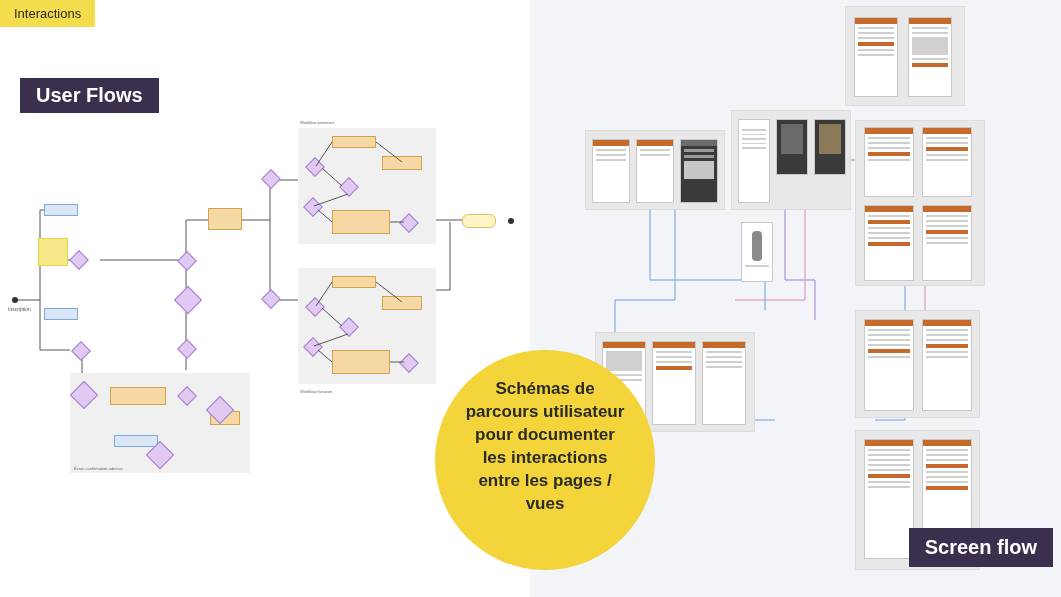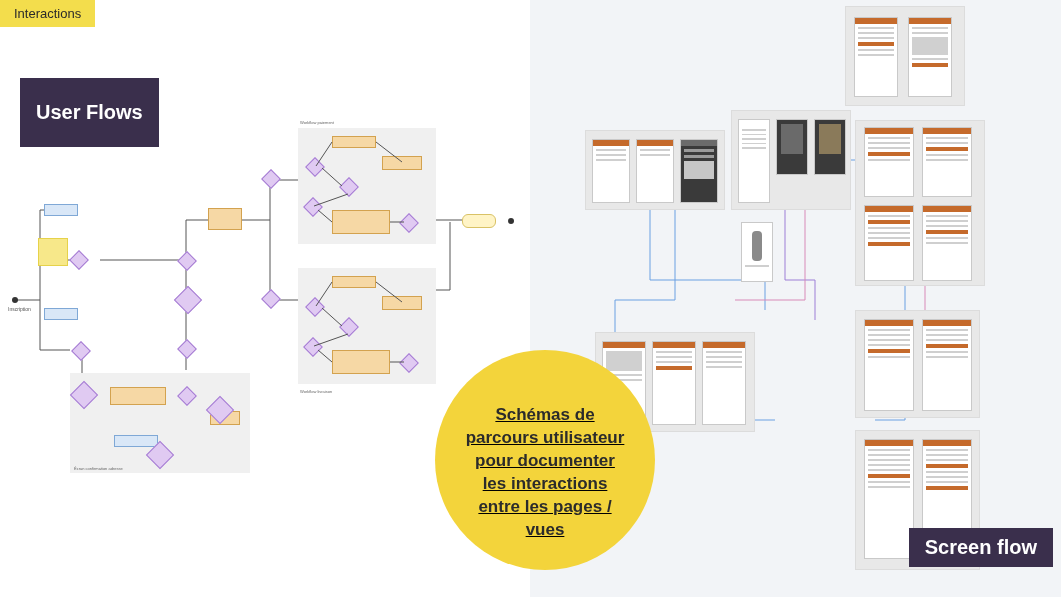--- a/index.html
+++ b/index.html
@@ -28,21 +28,21 @@
     font-size: 13px;
     padding: 6px 14px;
   }
   .tag-userflows {
     position: absolute;
     top: 78px; left: 20px;
     background: #3a2f4c;
     color: #ffffff;
     font-size: 20px;
     font-weight: 700;
-    padding: 23px 16px;
+    padding: 6px 16px;
   }
   .tag-screenflow {
     position: absolute;
     bottom: 30px; right: 8px;
     background: #3a2f4c;
     color: #ffffff;
     font-size: 20px;
     font-weight: 700;
     padding: 8px 16px;
     z-index: 50;
@@ -50,26 +50,25 @@
   }
 
   
   .circle-callout {
     position: absolute;
     top: 350px; left: 435px;
     width: 220px; height: 220px;
     border-radius: 50%;
     background: #f3d43b;
     display: flex;
-    align-items: flex-end;
+    align-items: flex-start;
     justify-content: center;
     text-align: center;
     padding: 28px;
     z-index: 40;
-    text-decoration: underline;
   }
   .circle-callout span {
     color: #2b2b2b;
     font-size: 17px;
     font-weight: 700;
     line-height: 1.35;
   }
 
   
   .flowchart {

